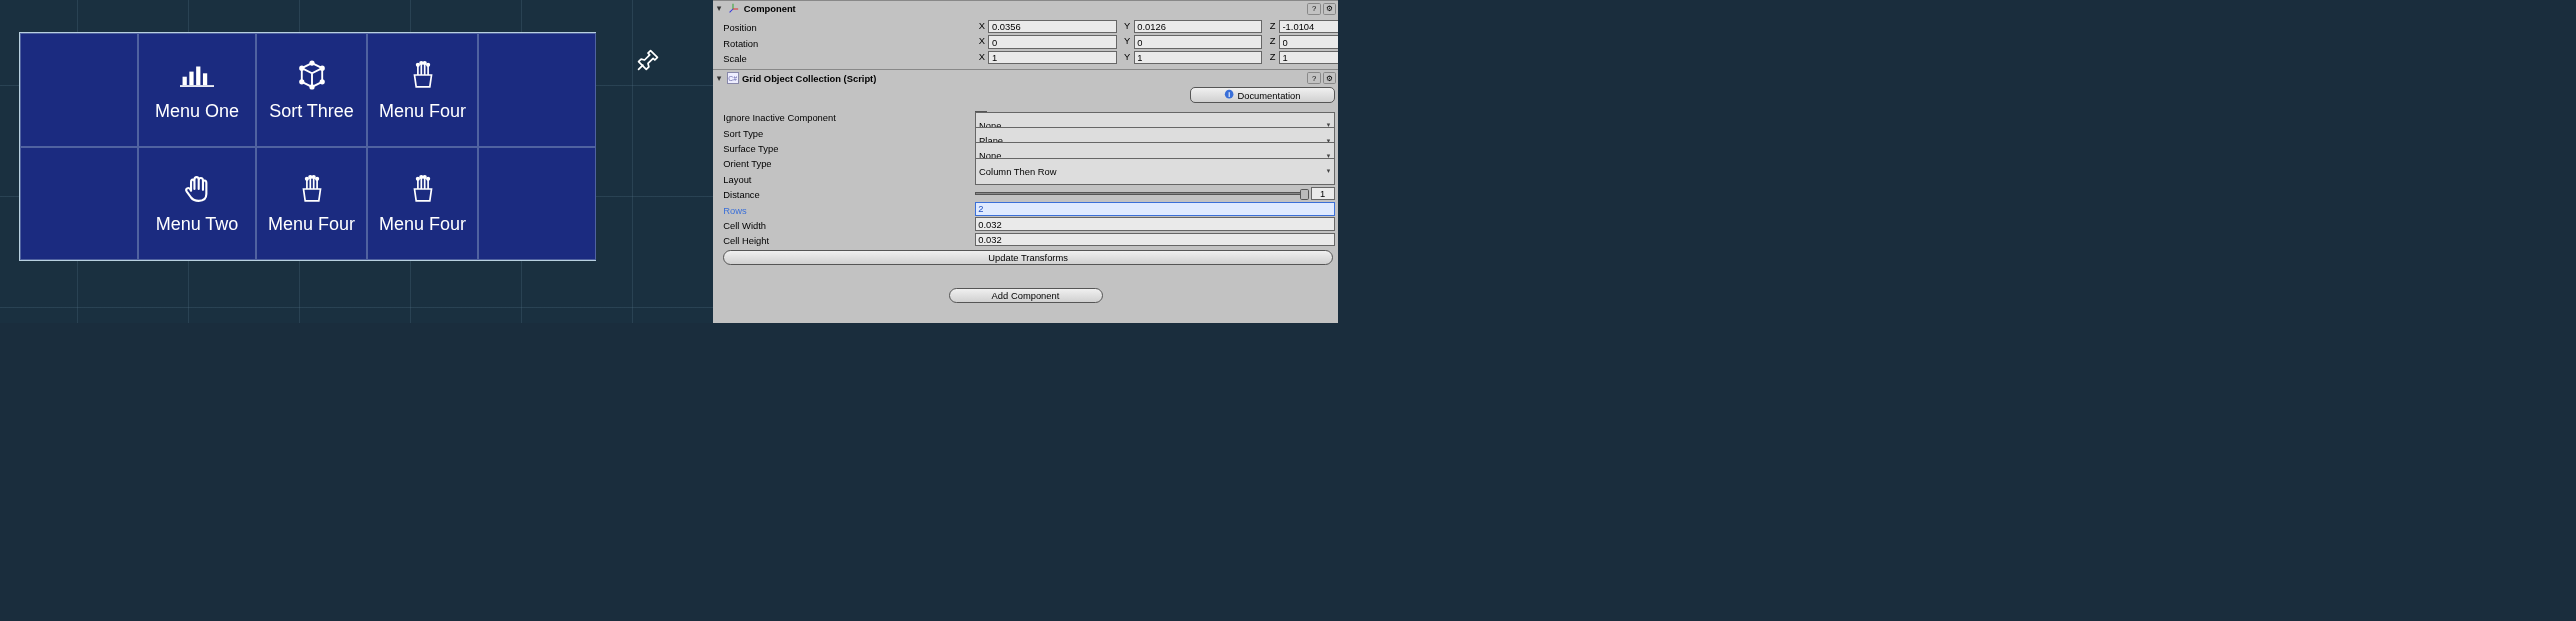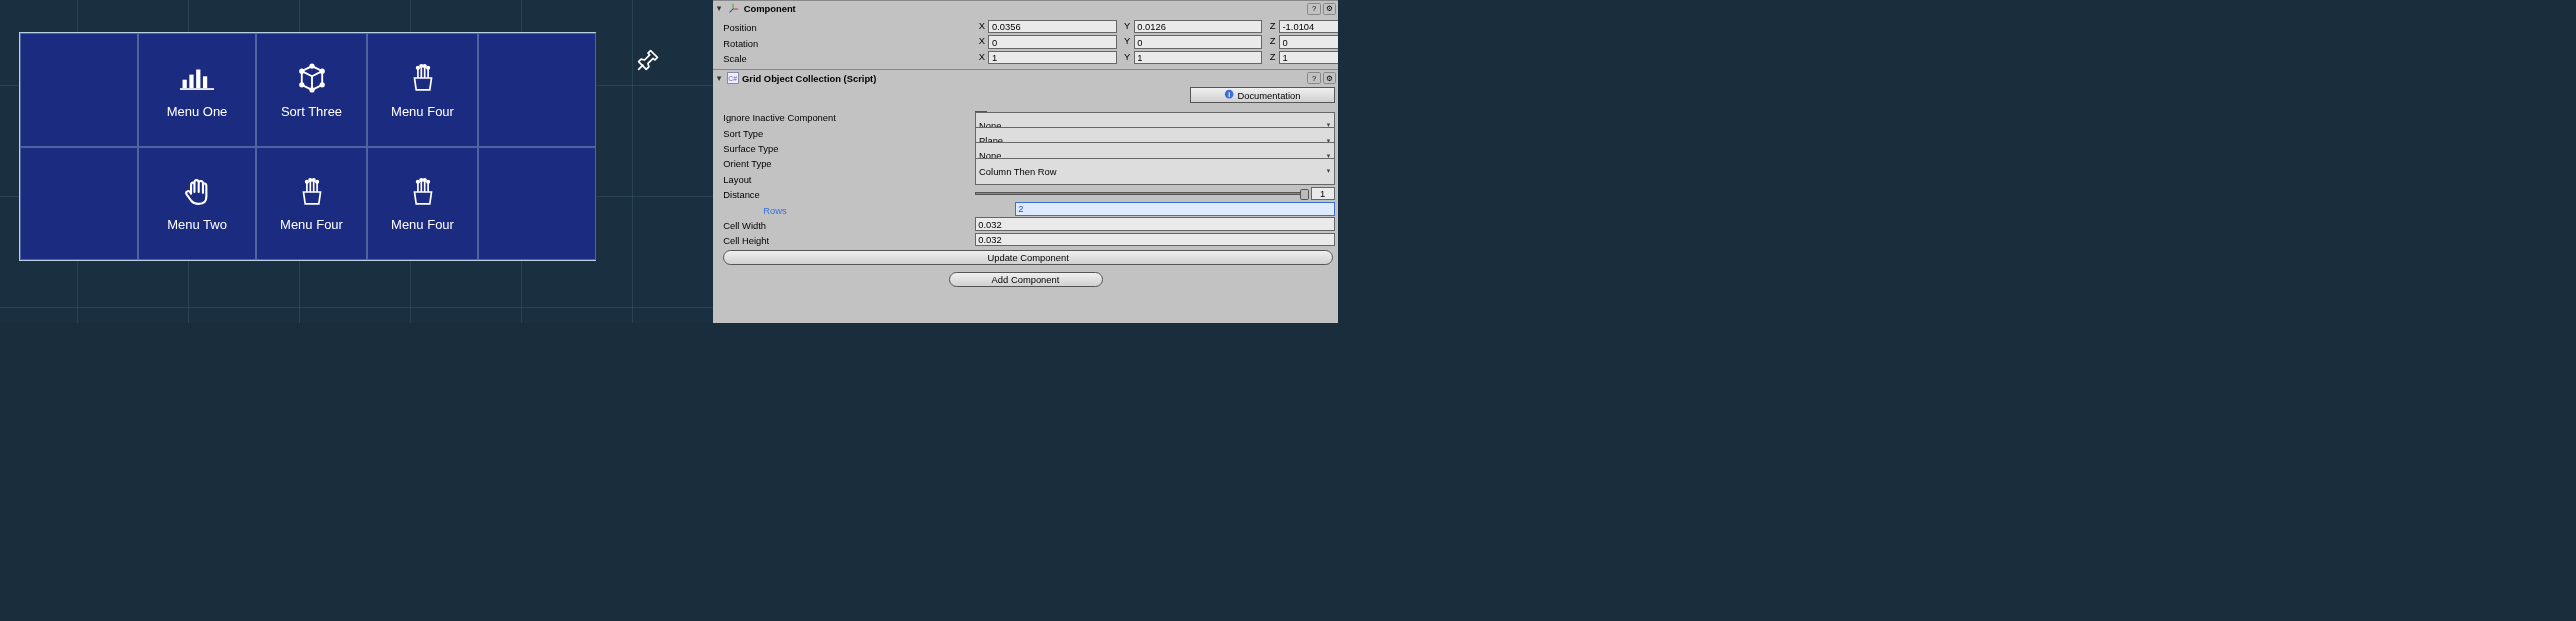--- a/index.html
+++ b/index.html
@@ -41,21 +41,21 @@
   display: flex;
   flex-direction: column;
   align-items: center;
   justify-content: center;
   gap: 8.5px;
   color: #fff;
 }
 .cell.blank { background: #1b2b80; }
 .cell-icon { width: 34px; height: 34px; display:flex; align-items:center; justify-content:center; }
 .cell-icon svg { width: 34px; height: 34px; }
-.cell-label { font-size: 13px; font-weight: 500; color:#fff; }
+.cell-label { font-size: 18px; font-weight: 500; color:#fff; }
 .pin {
   position: absolute;
   left: 636px; top: 48px;
   color: #fff;
 }
 .pin svg { width: 24px; height: 24px; }
 
 .inspector {
   flex: 1;
   background: #c2c2c2;
@@ -76,21 +76,21 @@
 }
 .fold { width: 8.5px; text-align:center; cursor:pointer; font-size:7.7px; color:#333; }
 .comp-icon { width: 13.7px; height: 13.7px; display:inline-flex; align-items:center; justify-content:center; }
 .comp-icon svg { width:12px; height:12px; }
 .comp-title { font-weight: bold; flex: 1; }
 .header-right { display:flex; gap:1.7px; align-items:center; }
 .mini-btn { width: 13.7px; height: 12px; background:#c2c2c2; border:0.9px solid #888; border-radius:1.7px; display:inline-flex; align-items:center; justify-content:center; cursor:pointer; font-size:7.7px; }
 .comp-body { padding: 1.7px 3.4px 5.1px 10.3px; }
 .row { display:flex; align-items:flex-end; height:15.4px; gap:3.4px; }
 .row .label { flex: 0 0 248px; }
-.row.highlight .label { color: #3a6fd8; margin-left: 40px; }
+.row.highlight .label { color: #3a6fd8; }
 .xyz { display:flex; flex:1; gap:3.4px; }
 .axis-label { width: 10.3px; text-align:right; }
 .num-input {
   flex:1;
   height:13.7px;
   background:#eaeaea;
   border:0.9px solid #666;
   padding: 0 2.6px;
   font-size:9.4px;
 }
@@ -108,23 +108,23 @@
 .wide-input { flex:1; height:13.7px; background:#eaeaea; border:0.9px solid #666; padding:0 2.6px; font-size:9.4px; }
 .btn {
   height: 15.4px;
   background: linear-gradient(#f0f0f0,#d0d0d0);
   border:0.9px solid #555;
   border-radius:7.7px;
   display:flex; align-items:center; justify-content:center;
   font-size:9.4px;
   cursor:pointer;
 }
-.btn.doc { width:145px; gap:3.4px; border-radius:0; }
+.btn.doc { width:145px; gap:3.4px; border-radius:5px; }
 .btn.update { margin: 3.4px 1.7px 1.7px 0; }
-.btn.addcomp { width:154px; margin: 0 auto 0; }
+.btn.addcomp { width:154px; margin: 16px auto 0; }
 .doc-row { display:flex; justify-content:flex-end; padding:1.7px 3.4px 3.4px 0;}
 .script-icon { width:12px;height:12px; background:#eef; border:0.9px solid #88a; display:inline-flex;align-items:center;justify-content:center; font-size:6.8px; color:#66a;}
 </style>
 </head>
 <body>
 
 <div class="viewport">
   <div class="panel3d">
     <div class="cell blank"></div>
 
@@ -371,21 +371,21 @@
       </div>
       <div class="row">
         <span class="label">Cell Width</span>
         <input class="wide-input" value="0.032" style="">
       </div>
       <div class="row">
         <span class="label">Cell Height</span>
         <input class="wide-input" value="0.032" style="">
       </div>
       <div class="btn update">
-        <span>Update Component</span>
+        <span>Update Transforms</span>
       </div>
     </div>
   </div>
 
   <div class="btn addcomp">
     <span>Add Component</span>
   </div>
 </div>
 
 

